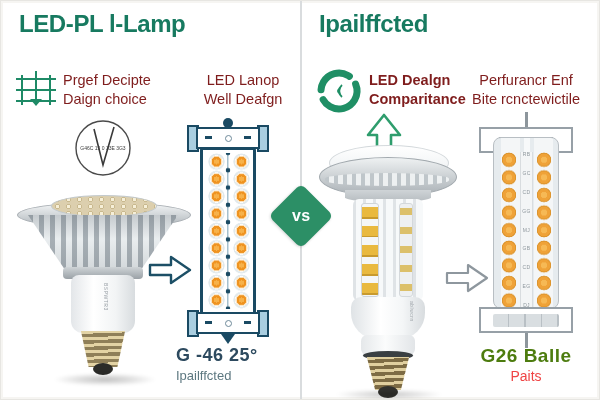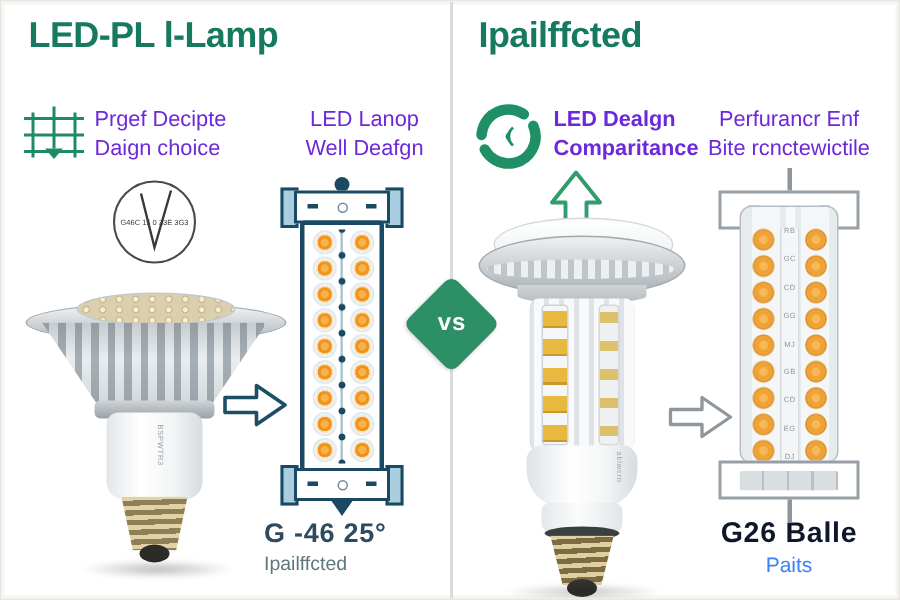--- a/index.html
+++ b/index.html
@@ -14,21 +14,21 @@
   .divider{left:299px;top:0;width:1.5px;height:400px;background:#d9dcde;}
   .vs-diamond{left:277px;top:192px;width:46px;height:46px;background:#2c8f66;
     transform:rotate(45deg);border-radius:6px;display:flex;align-items:center;justify-content:center;
     box-shadow:0 1px 3px rgba(0,0,0,.18);}
   .vs-diamond span{transform:rotate(-45deg);color:#fff;font-weight:700;font-size:16px;letter-spacing:.5px;}
   
   .title{color:#177a60;font-weight:700;font-size:24px;line-height:1.07;letter-spacing:-.4px;}
   .title-left{left:18px;top:10px;width:270px;}
   .title-right{left:318px;top:10px;width:272px;}
   
-  .feature{color:#6d28d9;font-size:14.5px;line-height:1.28;}
+  .feature{color:#7f1d1d;font-size:14.5px;line-height:1.28;}
   .f-l1{left:62px;top:70px;width:125px;}
   .f-l2{left:186px;top:70px;width:112px;text-align:center;}
   .f-r1{left:368px;top:70px;width:115px;font-weight:bold;}
   .f-r2{left:462px;top:70px;width:126px;text-align:center;}
   
   .grid-icon{left:12px;top:68px;}
   .circ-icon{left:314px;top:66px;}
   .badge-circle{left:73px;top:118px;width:58px;height:58px;}
   .up-arrow{left:364px;top:112px;}
   .arrow-left-panel{left:147px;top:252px;}
@@ -131,22 +131,22 @@
     background-image:radial-gradient(circle,#f6b955 0 3px,#efa238 3px 6.2px,#dd952e 6.2px 6.9px,transparent 7.5px);
     background-size:24px 17.6px;}
   .rd-strip{left:519px;top:151px;width:13px;height:156px;background:#f3f5f6;
     border-left:1px solid #d8dcdf;border-right:1px solid #d8dcdf;box-sizing:border-box;
     display:flex;flex-direction:column;justify-content:space-between;align-items:center;}
   .rd-strip .mini-label{font-size:5px;line-height:1;color:#8e979d;letter-spacing:.3px;}
   .rd-bar{left:492px;top:313px;width:66px;height:13px;background:#d9dee1;border-radius:2px;
     background-image:repeating-linear-gradient(90deg,transparent 0 15px,#b9c0c5 15px 16.5px);}
   .rd-pin-bottom{left:524px;top:332px;width:3px;height:15px;background:#8d969c;}
   .caption-right{left:468px;top:344px;width:114px;text-align:center;}
-  .caption-right .c1{color:#0f172a;font-size:19px;font-weight:600;letter-spacing:.5px;}
-  .caption-right .c2{color:#3b82f6;font-size:14px;margin-top:1px;}
+  .caption-right .c1{color:#4d7c0f;font-size:19px;font-weight:600;letter-spacing:.5px;}
+  .caption-right .c2{color:#ef4444;font-size:14px;margin-top:1px;}
 </style>
 </head>
 <body>
 
 <div id="stage">
 
   <div class="abs divider"></div>
   <div class="abs vs-diamond">
     <span>vs</span>
   </div>

